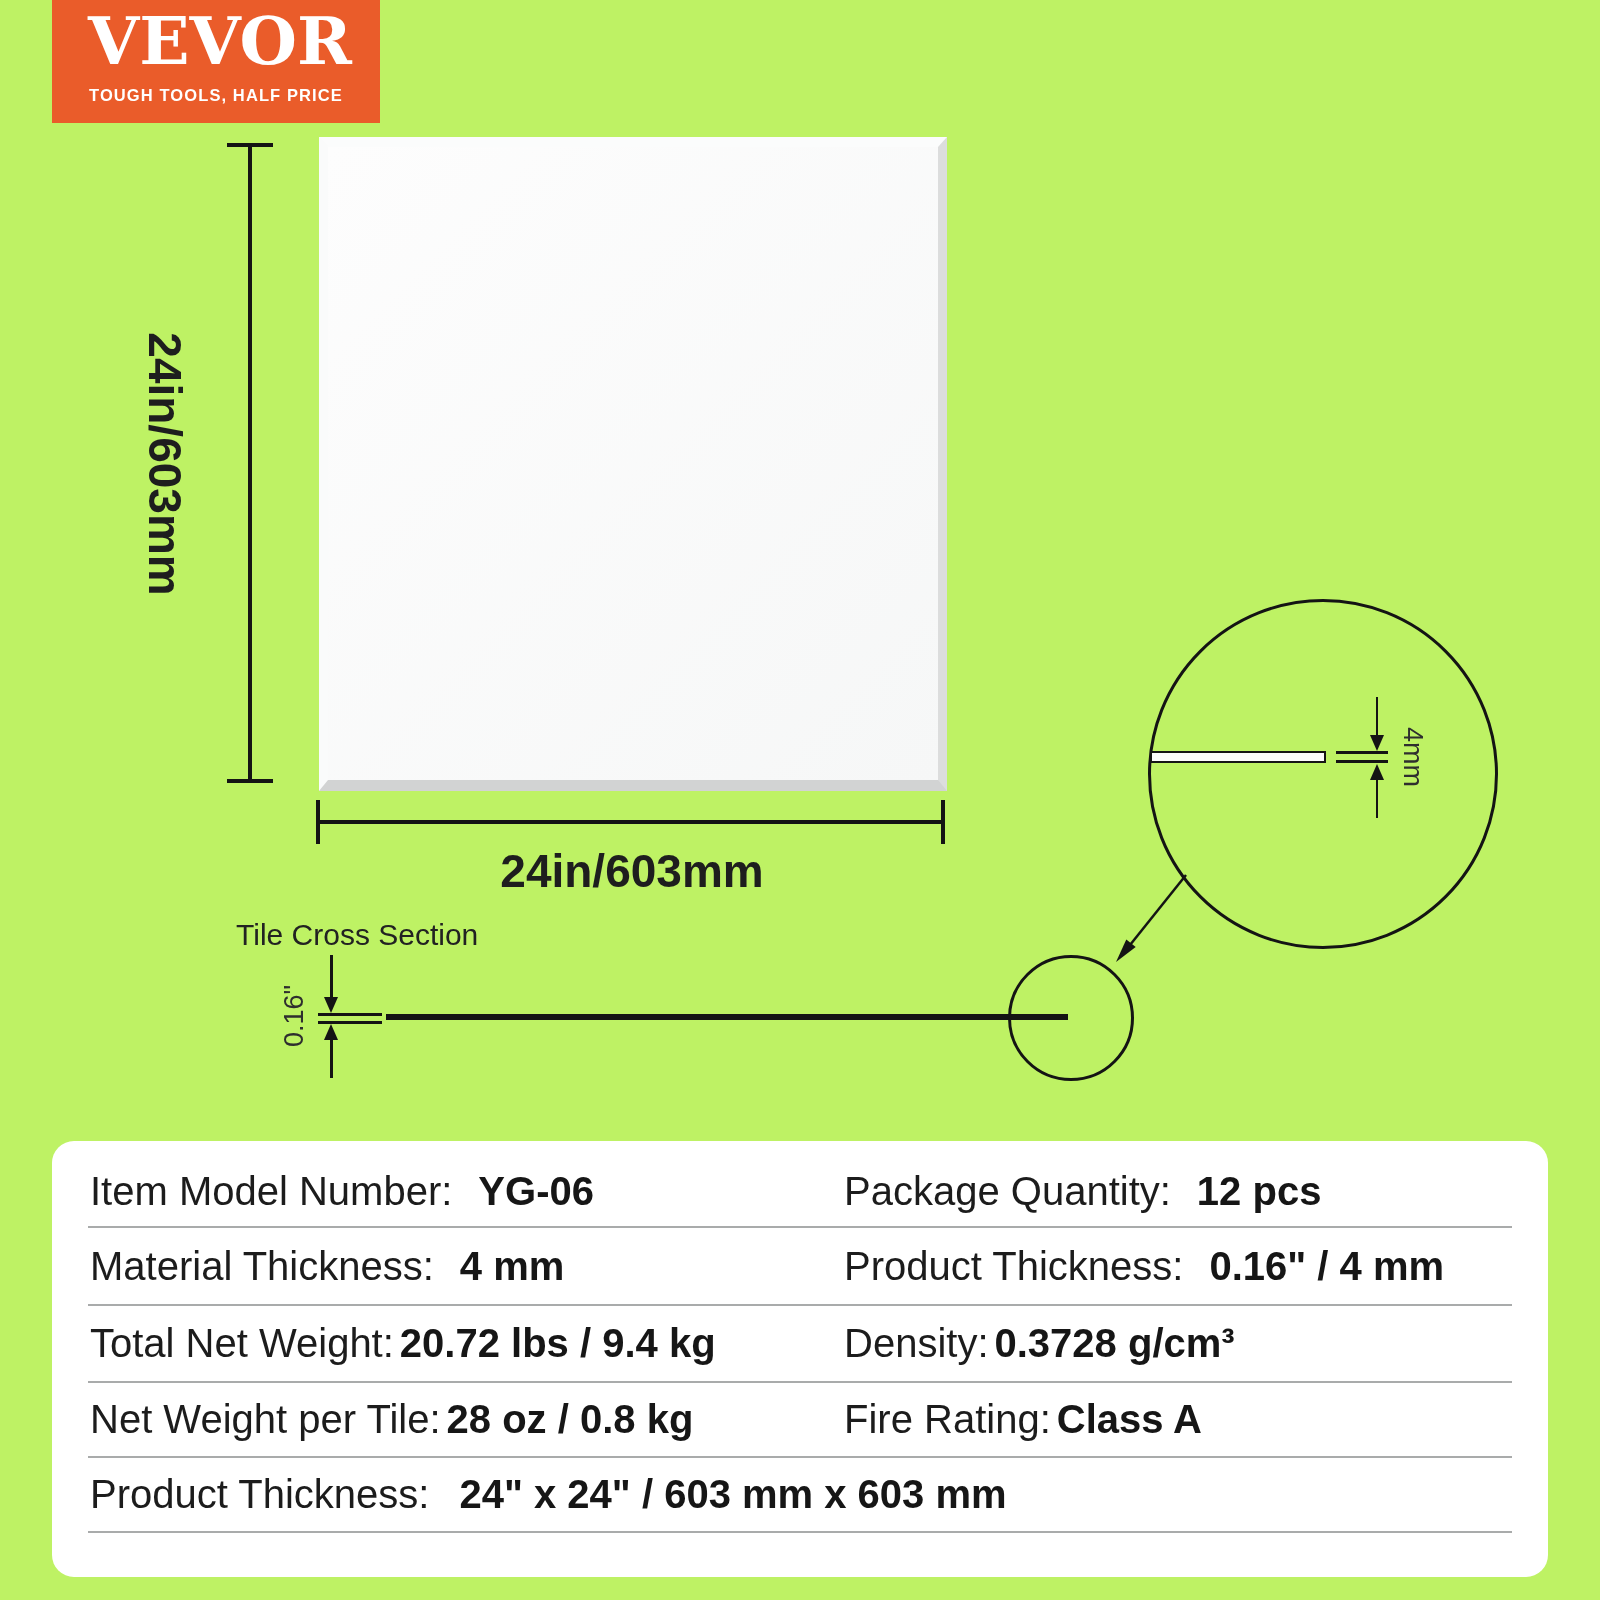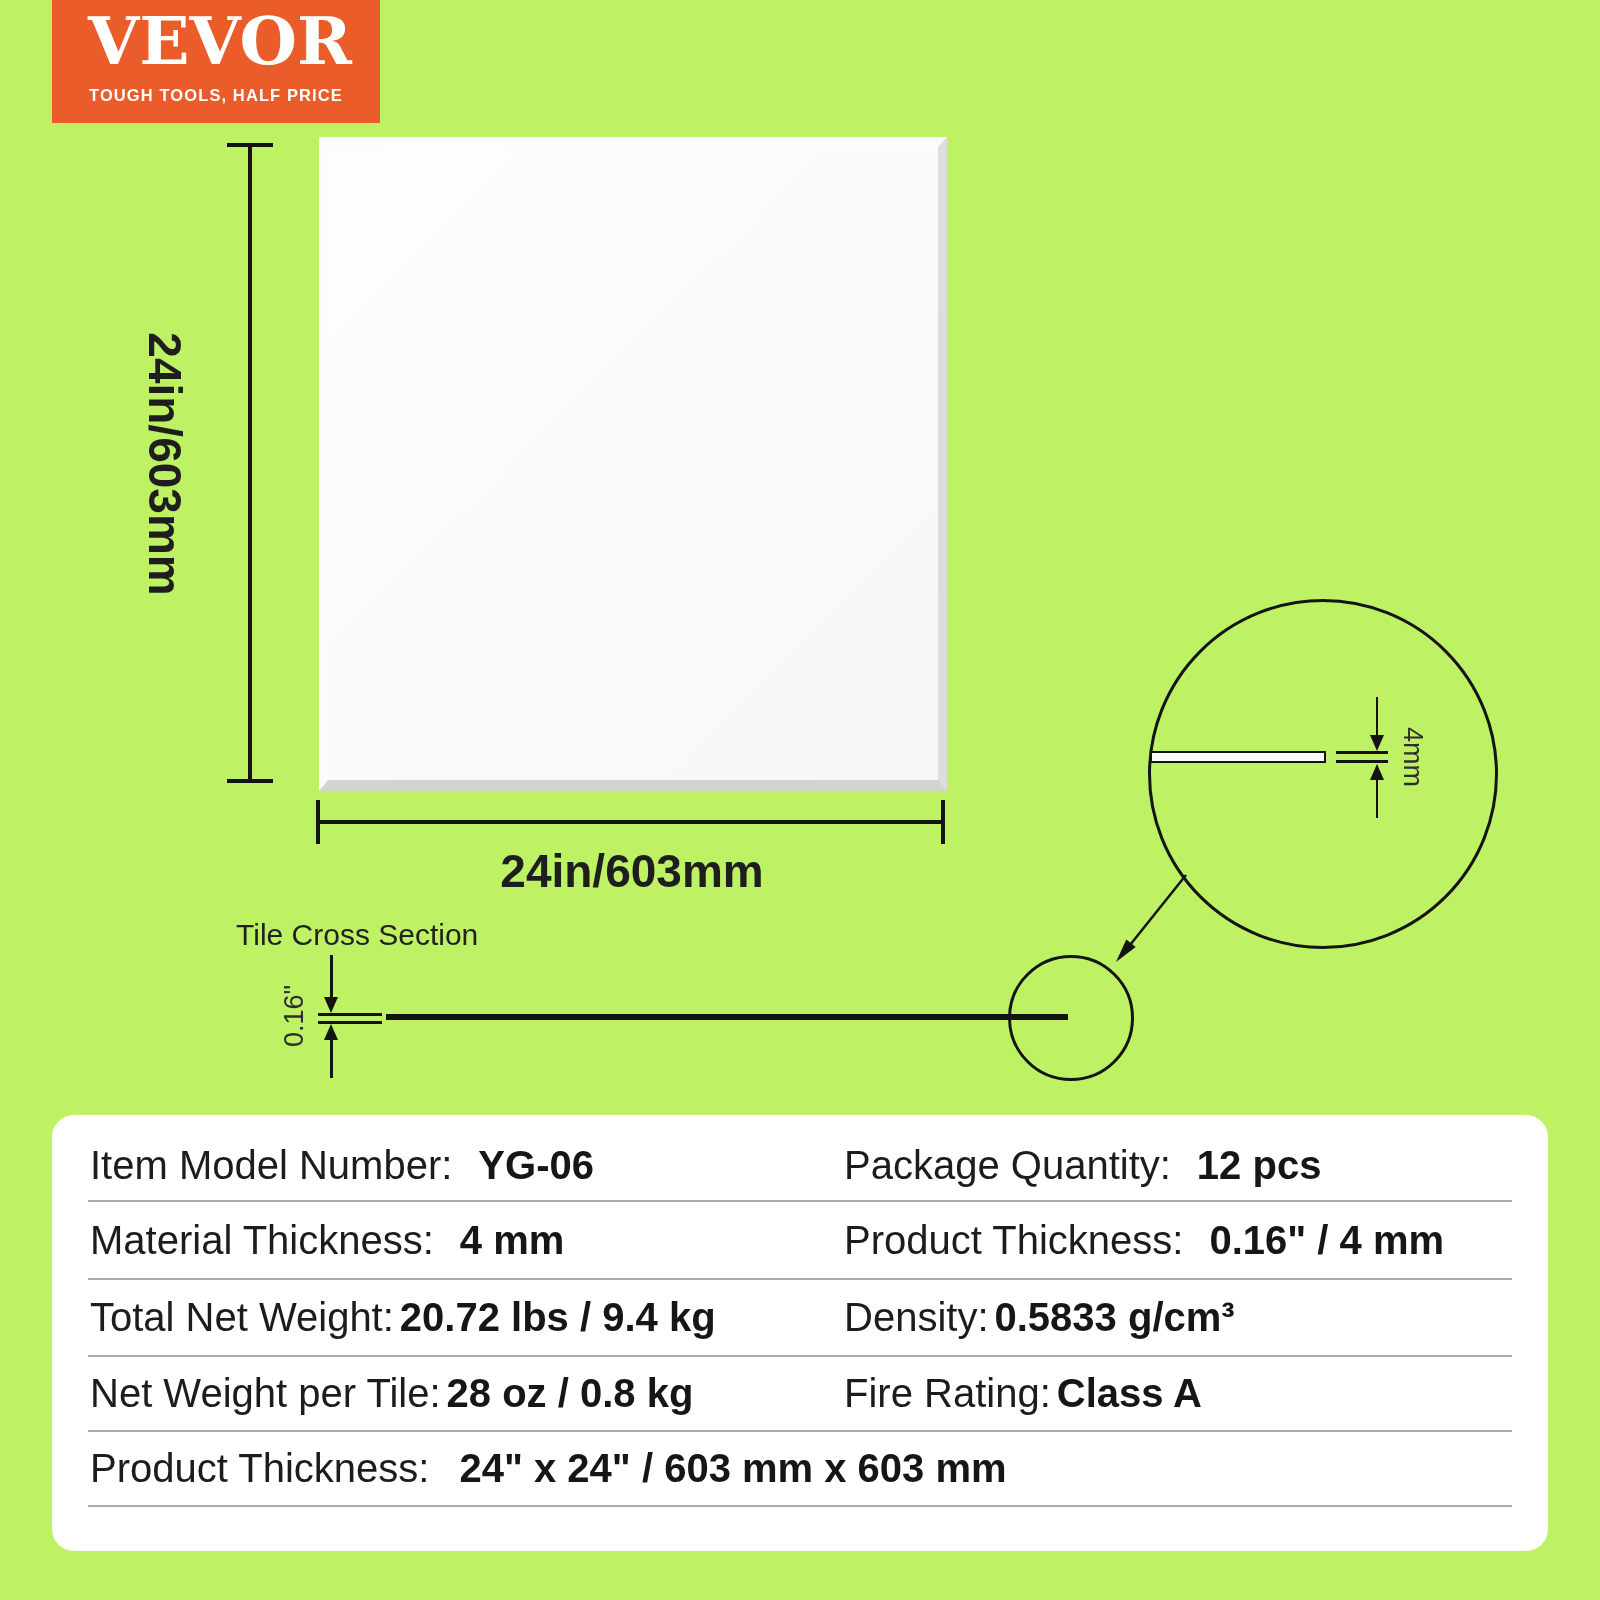--- a/index.html
+++ b/index.html
@@ -31,21 +31,21 @@
   .small-label{position:absolute;font-size:27px;color:#2e2e2e;white-space:nowrap;}
 
   .circle{position:absolute;border:3px solid #141414;border-radius:50%;}
 
   .cs-title{position:absolute;left:236px;top:918px;font-size:30px;color:#222;}
 
   .detail-bar{position:absolute;left:1150px;top:751px;width:176px;height:12px;
               background:#fcfcfc;border:2px solid #151515;box-sizing:border-box;}
 
   
-  .card{position:absolute;left:52px;top:1115px;width:1496px;height:436px;background:#ffffff;
+  .card{position:absolute;left:52px;top:1141px;width:1496px;height:436px;background:#ffffff;
         border-radius:22px;}
   .card .divider{position:absolute;left:36px;width:1424px;height:2px;background:#a9abab;}
   .spec-row{position:absolute;left:0;width:1496px;display:flex;align-items:center;}
   .cell{position:absolute;display:flex;align-items:baseline;white-space:nowrap;}
   .cell.left{left:38px;}
   .cell.right{left:792px;align-items:flex-end;}
   .spec-label{font-size:40px;font-weight:400;color:#1c1c1c;}
   .spec-value{font-size:40px;font-weight:700;color:#161616;margin-left:26px;}
   .tight .spec-value{margin-left:6px;}
   .wide .spec-value{margin-left:30px;}
@@ -128,21 +128,21 @@
     </div>
     <div class="divider" style="top:163px;"></div>
 
     <div class="spec-row tight" style="top:163px;height:55px;">
       <div class="cell left" style="top:17px;">
         <span class="spec-label">Total Net Weight:</span>
         <span class="spec-value">20.72 lbs / 9.4 kg</span>
       </div>
       <div class="cell right" style="top:17px;">
         <span class="spec-label">Density:</span>
-        <span class="spec-value">0.5833 g/cm³</span>
+        <span class="spec-value">0.3728 g/cm³</span>
       </div>
     </div>
     <div class="divider" style="top:240px;"></div>
 
     <div class="spec-row tight" style="top:240px;height:62px;">
       <div class="cell left" style="top:16px;">
         <span class="spec-label">Net Weight per Tile:</span>
         <span class="spec-value">28 oz / 0.8 kg</span>
       </div>
       <div class="cell right" style="top:16px;">

